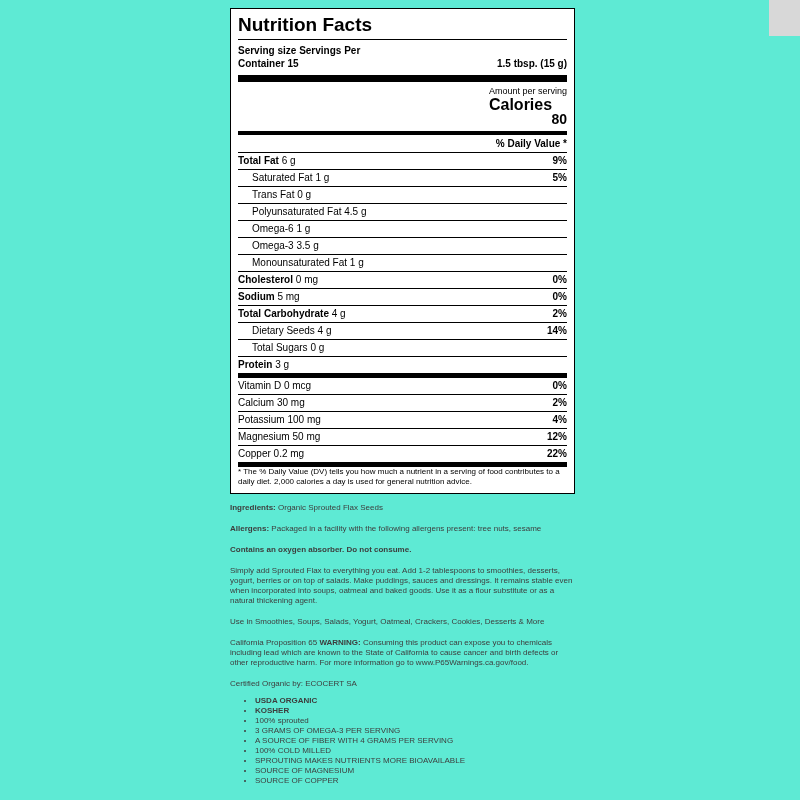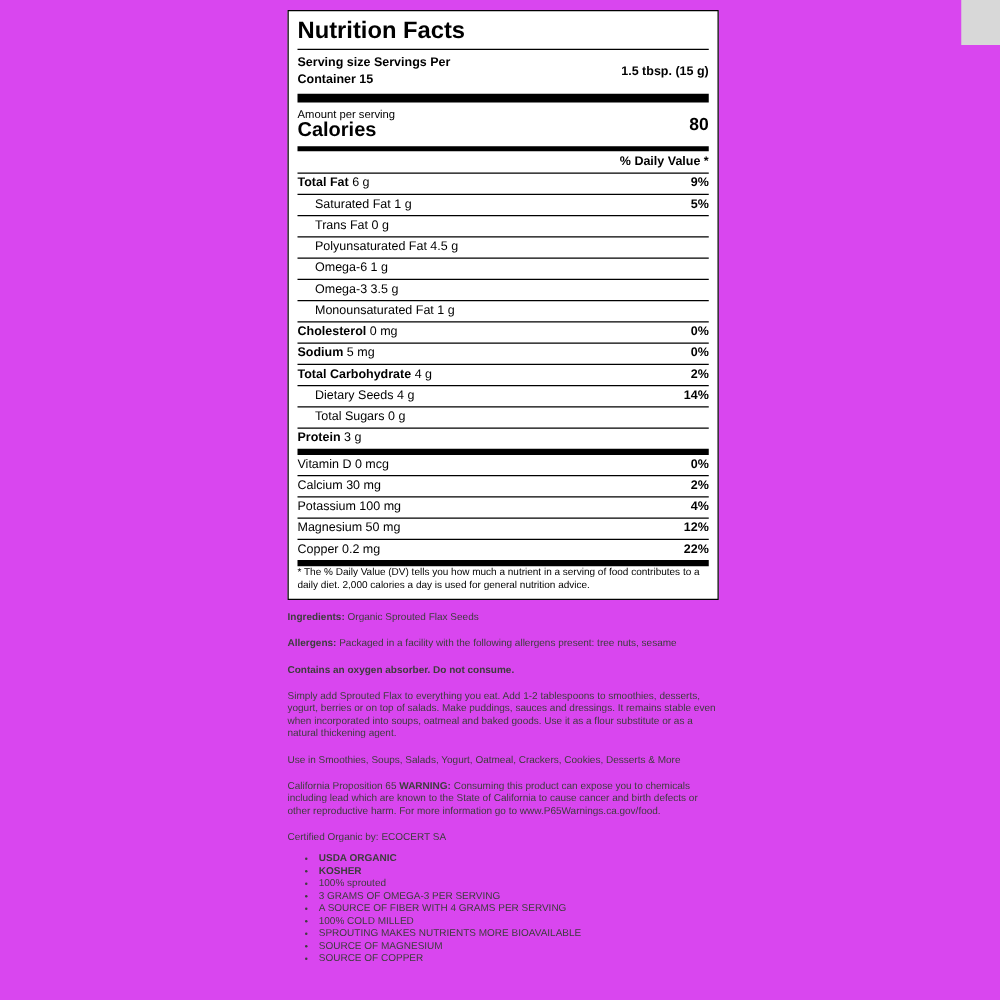--- a/index.html
+++ b/index.html
@@ -1,34 +1,34 @@
 <!DOCTYPE html>
 <html><head>
 <meta charset="utf-8">
 <style>
   * { box-sizing: border-box; }
   html, body { margin: 0; padding: 0; background: #fff; }
   body { font-family: "Liberation Sans", sans-serif; }
-  .page { position: relative; width: 800px; height: 800px; background: #d946ef; overflow: hidden; }
+  .page { position: relative; width: 800px; height: 800px; background: #5eead4; overflow: hidden; }
   .corner-box { position: absolute; top: 0; right: 0; width: 31px; height: 36px; background: #d8d8d8; }
   .column { position: absolute; left: 230px; top: 8px; width: 345px; }
 
   
   .nutrition-label { border: 1px solid #000; padding: 5px 7px 6px; color: #000; background: #fff; }
   .nl-title { font-size: 19px; font-weight: 700; line-height: 22px; margin: 0; letter-spacing: 0; }
   .rule { border-top: 1px solid #000; margin: 3px 0 0; }
-  .serving { display: flex; justify-content: space-between; align-items: center;
+  .serving { display: flex; justify-content: space-between; align-items: flex-end;
              font-size: 10px; font-weight: 700; line-height: 13px; padding: 4px 0 5px; }
   .serving-left { width: 155px; }
   .serving-right { text-align: right; }
   .bar { background: #000; }
   .bar7 { height: 7px; }
   .bar5 { height: 5px; }
   .bar4 { height: 4px; }
-  .calories { display: flex; justify-content: space-between; align-items: center; padding: 4px 0 5px; }
+  .calories { display: flex; justify-content: space-between; align-items: flex-end; padding: 4px 0 5px; flex-direction: column; }
   .aps { font-size: 9px; line-height: 11px; }
   .cal-word { font-size: 16px; font-weight: 700; line-height: 15px; }
   .cal-val { font-size: 14px; font-weight: 700; line-height: 14px; }
   .dv-head { text-align: right; font-size: 10px; font-weight: 700; padding: 3px 0 3px; }
   .row { display: flex; justify-content: space-between; align-items: flex-start;
          border-top: 1px solid #000; padding: 2px 0; font-size: 10px; line-height: 12px; }
   .row .nm { text-align: right; }
   .row .dv { font-weight: 700; text-align: right; }
   .row.b .nmt { font-weight: 700; }
   .row.i .nm { padding-left: 14px; }

